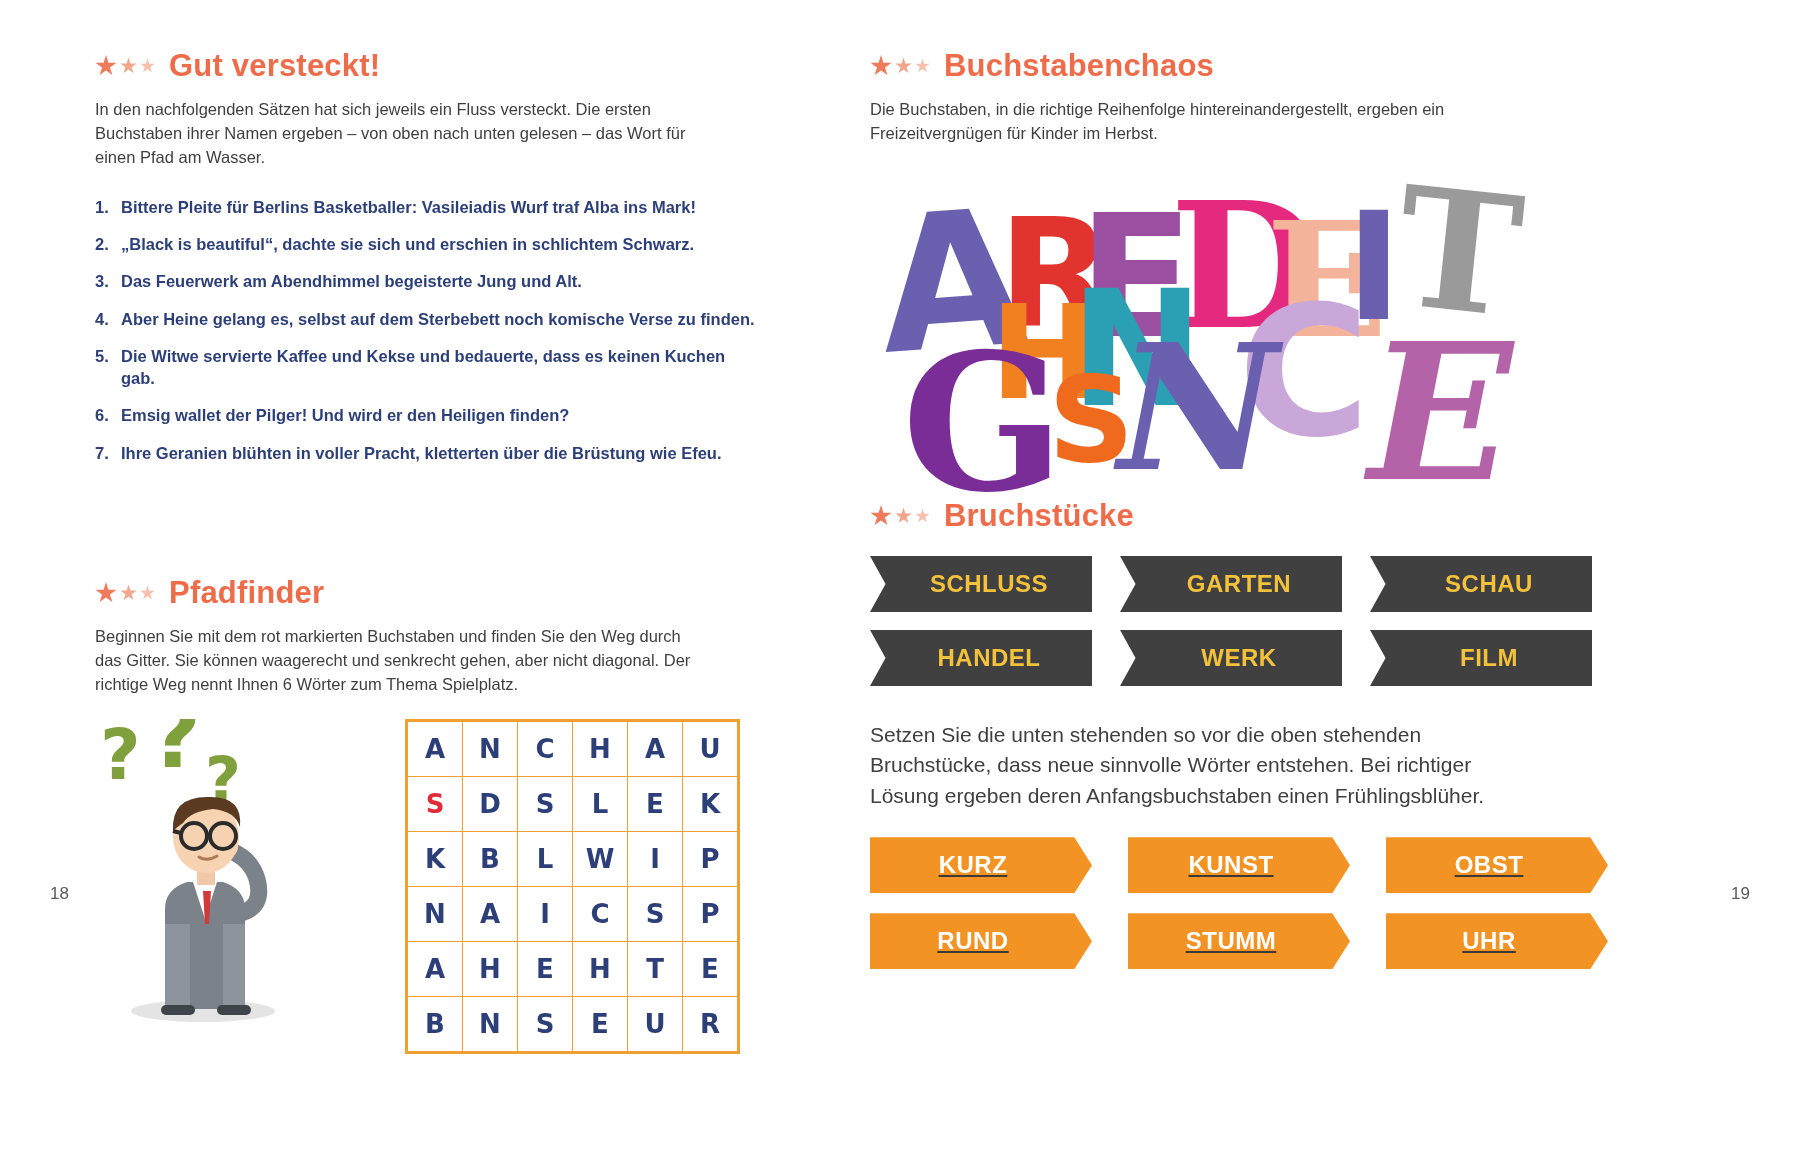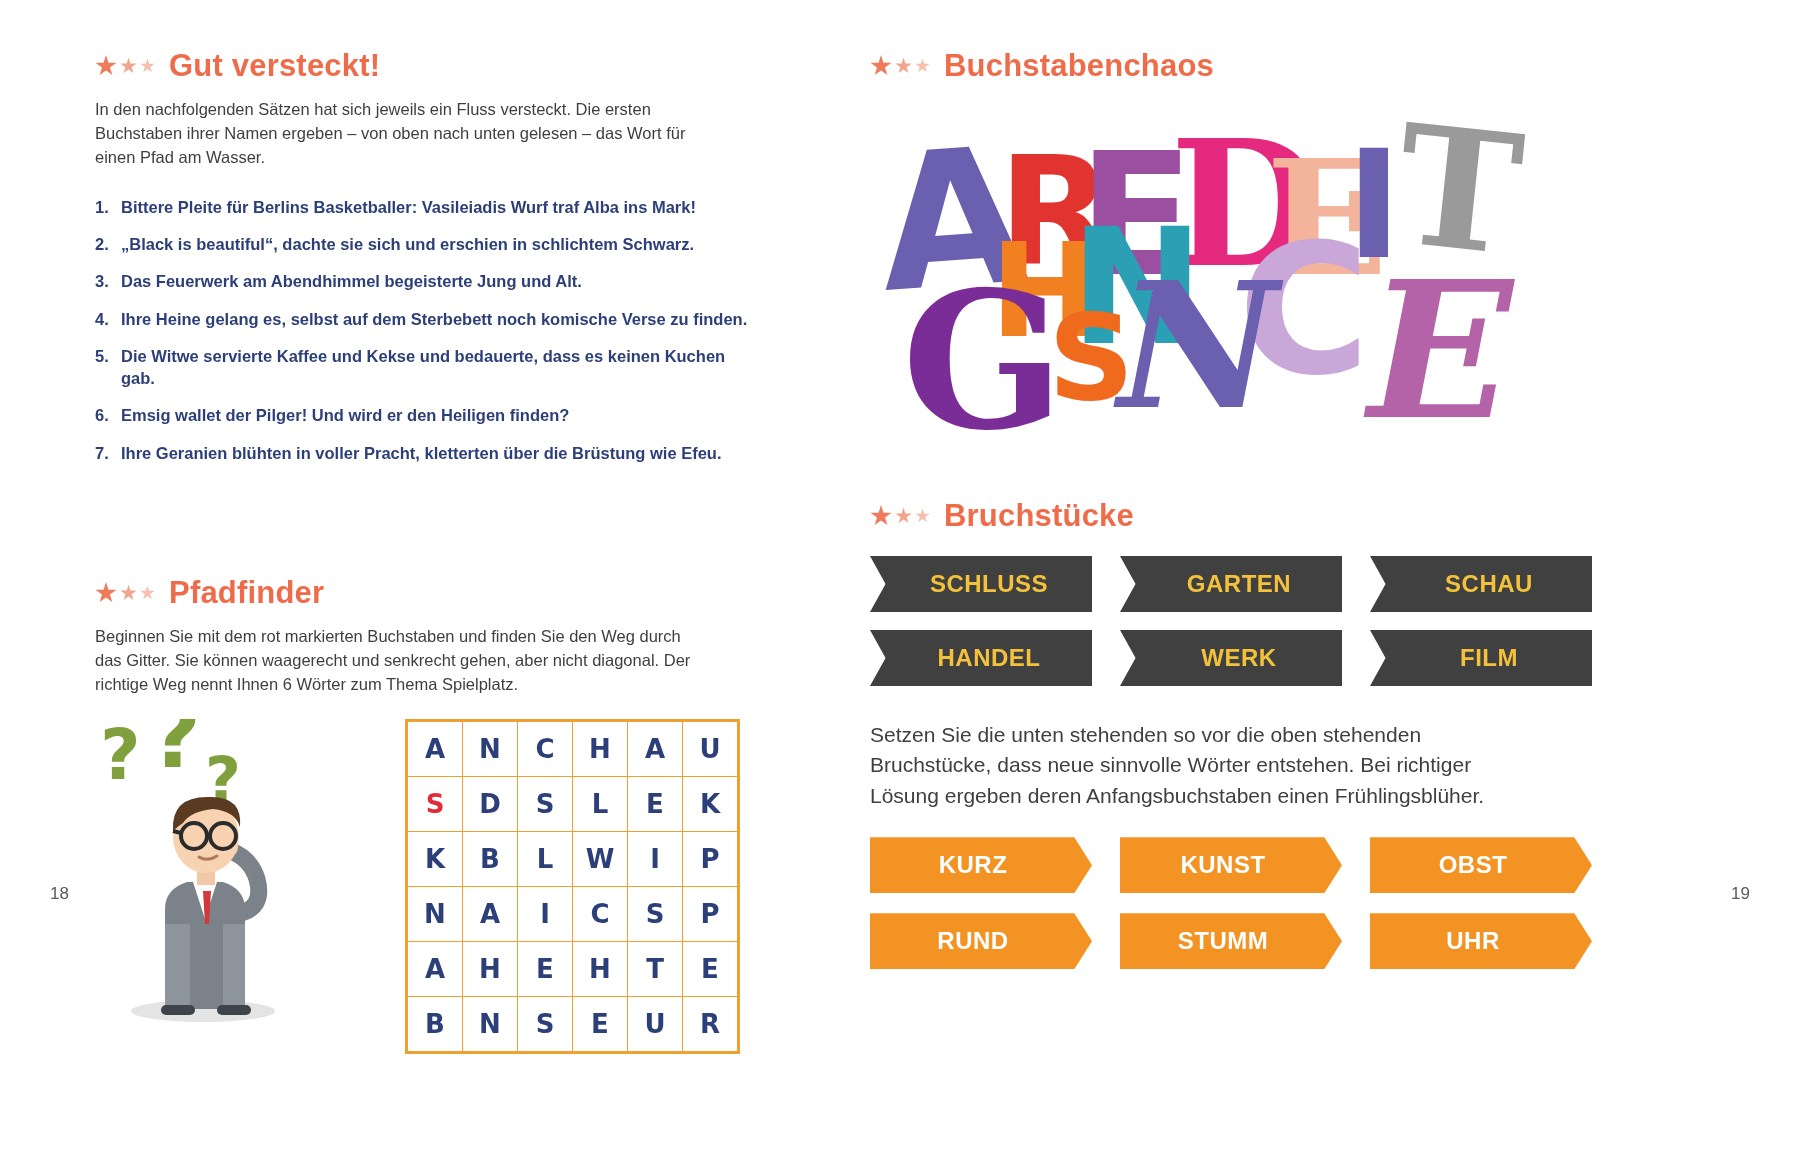--- a/index.html
+++ b/index.html
@@ -150,22 +150,23 @@
     padding-left: 16px;
   }
   .chip.orange {
     background: #f39324;
     color: #ffffff;
     clip-path: polygon(0 0, 92% 0, 100% 50%, 92% 100%, 0 100%);
     padding-right: 16px;
   }
   .chip-grid.orange-grid {
     grid-template-columns: repeat(3, 222px);
-    gap: 20px 28px;
+    gap: 20px 36px;
     margin-top: 26px;
+    text-decoration: underline;
   }
 
   .mid-text {
     font-size: 21px;
     line-height: 1.45;
     margin-top: 34px;
     max-width: 660px;
     color: #3f3f3f;
   }
 
@@ -193,21 +194,21 @@
         <i class="star smaller"></i>
       </span>
       <h2 class="section-title">Gut versteckt!</h2>
     </div>
     <p class="intro">In den nachfolgenden Sätzen hat sich jeweils ein Fluss versteckt. Die ersten Buchstaben ihrer Namen ergeben – von oben nach unten gelesen – das Wort für einen Pfad am Wasser.</p>
 
     <ol class="riddles">
       <li><span class="num">1.</span><span>Bittere Pleite für Berlins Basketballer: Vasileiadis Wurf traf Alba ins Mark!</span></li>
       <li><span class="num">2.</span><span>„Black is beautiful“, dachte sie sich und erschien in schlichtem Schwarz.</span></li>
       <li><span class="num">3.</span><span>Das Feuerwerk am Abendhimmel begeisterte Jung und Alt.</span></li>
-      <li><span class="num">4.</span><span>Ihre Heine gelang es, selbst auf dem Sterbebett noch komische Verse zu finden.</span></li>
+      <li><span class="num">4.</span><span>Aber Heine gelang es, selbst auf dem Sterbebett noch komische Verse zu finden.</span></li>
       <li><span class="num">5.</span><span>Die Witwe servierte Kaffee und Kekse und bedauerte, dass es keinen Kuchen gab.</span></li>
       <li><span class="num">6.</span><span>Emsig wallet der Pilger! Und wird er den Heiligen finden?</span></li>
       <li><span class="num">7.</span><span>Ihre Geranien blühten in voller Pracht, kletterten über die Brüstung wie Efeu.</span></li>
     </ol>
   </div>
 
   <div class="block" style="left:95px; top:575px; width:720px;">
     <div class="section-head">
       <span class="stars">
         <i class="star"></i>
@@ -320,20 +321,21 @@
 
   <div class="block" style="left:-30px; top:48px; width:790px;">
     <div class="section-head">
       <span class="stars">
         <i class="star"></i>
         <i class="star small"></i>
         <i class="star smaller"></i>
       </span>
       <h2 class="section-title">Buchstabenchaos</h2>
     </div>
+    <p class="intro">Die Buchstaben, in die richtige Reihenfolge hintereinandergestellt, ergeben ein Freizeitvergnügen für Kinder im Herbst.</p>
 
     <div class="chaos" id="chaos-letters">
         <span style="left: 10px; top: 28px; font-size: 188px; color: rgb(107, 95, 176); font-style: normal; transform: rotate(-4deg); font-family: &quot;DejaVu Sans&quot;, sans-serif;">A</span>
         <span style="left: 128px; top: 38px; font-size: 150px; color: rgb(226, 52, 47); font-style: normal; transform: rotate(0deg); font-family: &quot;DejaVu Sans&quot;, sans-serif;">R</span>
         <span style="left: 208px; top: 32px; font-size: 170px; color: rgb(155, 79, 160); font-style: normal; transform: rotate(0deg); font-family: &quot;DejaVu Sans&quot;, sans-serif;">E</span>
         <span style="left: 300px; top: 18px; font-size: 175px; color: rgb(229, 41, 127); font-style: normal; transform: rotate(0deg); font-family: &quot;DejaVu Serif&quot;, serif;">D</span>
         <span style="left: 396px; top: 40px; font-size: 160px; color: rgb(244, 180, 155); font-style: normal; transform: rotate(0deg); font-family: &quot;DejaVu Serif&quot;, serif;">E</span>
         <span style="left: 476px; top: 32px; font-size: 150px; color: rgb(107, 95, 176); font-style: normal; transform: rotate(0deg); font-family: &quot;DejaVu Sans&quot;, sans-serif;">I</span>
         <span style="left: 528px; top: 10px; font-size: 165px; color: rgb(154, 154, 154); font-style: normal; transform: rotate(6deg); font-family: &quot;DejaVu Serif&quot;, serif;">T</span>
         <span style="left: 120px; top: 128px; font-size: 130px; color: rgb(240, 128, 32); font-style: normal; transform: rotate(0deg); font-family: &quot;DejaVu Sans&quot;, sans-serif;">H</span>

